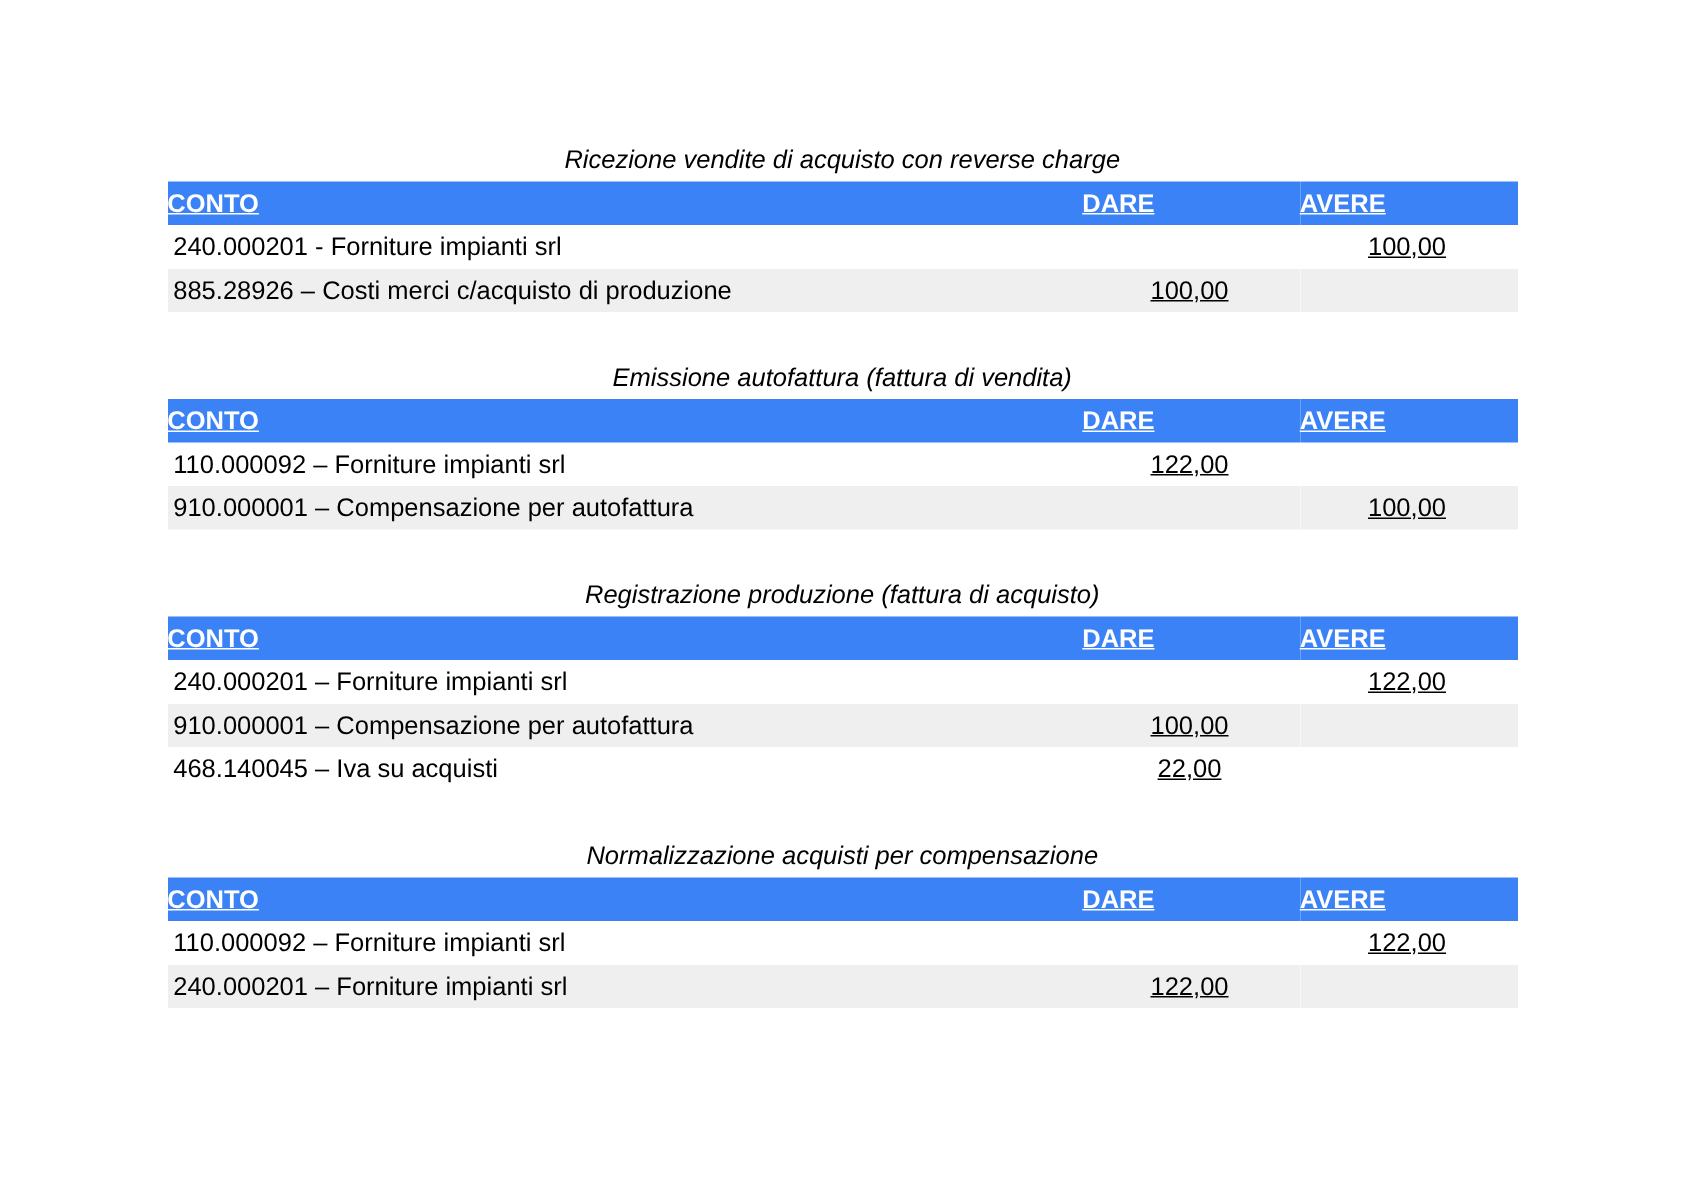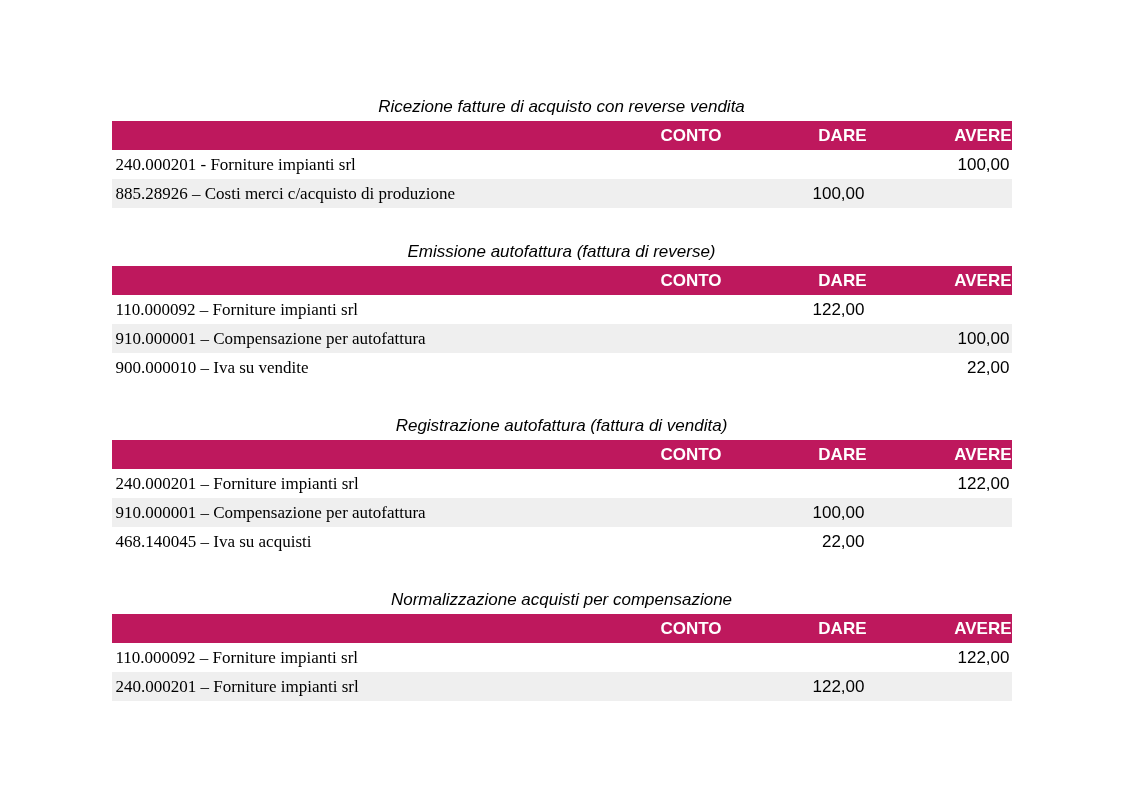--- a/index.html
+++ b/index.html
@@ -33,57 +33,58 @@
   table.journal-table {
     width: 900px;
     border-collapse: collapse;
     table-layout: fixed;
     border: none;
   }
   table.journal-table col.col-conto { width: 610px; }
   table.journal-table col.col-dare  { width: 145px; }
   table.journal-table col.col-avere { width: 145px; }
   table.journal-table th {
-    background: #be185d;
+    background: #3b82f6;
     color: #ffffff;
     font-weight: bold;
     font-size: 17px;
-    text-align: right;
+    text-align: left;
     height: 29px;
     padding: 0;
     border: none;
+    text-decoration: underline;
   }
   table.journal-table td {
     font-size: 17px;
     height: 29px;
     padding: 0;
     border: none;
     vertical-align: middle;
     white-space: nowrap;
     overflow: hidden;
   }
   table.journal-table td.conto {
     text-align: left;
     padding-left: 4px;
-    font-family: Liberation Serif, serif;
   }
   table.journal-table td.num {
-    text-align: right;
+    text-align: center;
     padding-right: 2px;
+    text-decoration: underline;
   }
   table.journal-table tbody tr { background: #ffffff; }
   table.journal-table tbody tr:nth-child(even) { background: #efefef; }
 </style>
 </head>
 <body>
 
 <main class="doc-content">
 
   <section class="entry-block">
-    <div class="entry-title">Ricezione fatture di acquisto con reverse vendita</div>
+    <div class="entry-title">Ricezione vendite di acquisto con reverse charge</div>
     <table class="journal-table">
       <colgroup>
         <col class="col-conto">
         <col class="col-dare">
         <col class="col-avere">
       </colgroup>
       <thead>
         <tr>
           <th>CONTO</th>
           <th>DARE</th>
@@ -99,21 +100,21 @@
           <tr>
             <td class="conto">885.28926 – Costi merci c/acquisto di produzione</td>
             <td class="num">100,00</td>
             <td class="num"></td>
           </tr>
         </tbody>
     </table>
   </section>
 
   <section class="entry-block">
-    <div class="entry-title">Emissione autofattura (fattura di reverse)</div>
+    <div class="entry-title">Emissione autofattura (fattura di vendita)</div>
     <table class="journal-table">
       <colgroup>
         <col class="col-conto">
         <col class="col-dare">
         <col class="col-avere">
       </colgroup>
       <thead>
         <tr>
           <th>CONTO</th>
           <th>DARE</th>
@@ -124,31 +125,26 @@
           <tr>
             <td class="conto">110.000092 – Forniture impianti srl</td>
             <td class="num">122,00</td>
             <td class="num"></td>
           </tr>
           <tr>
             <td class="conto">910.000001 – Compensazione per autofattura</td>
             <td class="num"></td>
             <td class="num">100,00</td>
           </tr>
-          <tr>
-            <td class="conto">900.000010 – Iva su vendite</td>
-            <td class="num"></td>
-            <td class="num">22,00</td>
-          </tr>
-        </tbody>
-    </table>
-  </section>
-
-  <section class="entry-block">
-    <div class="entry-title">Registrazione autofattura (fattura di vendita)</div>
+        </tbody>
+    </table>
+  </section>
+
+  <section class="entry-block">
+    <div class="entry-title">Registrazione produzione (fattura di acquisto)</div>
     <table class="journal-table">
       <colgroup>
         <col class="col-conto">
         <col class="col-dare">
         <col class="col-avere">
       </colgroup>
       <thead>
         <tr>
           <th>CONTO</th>
           <th>DARE</th>

